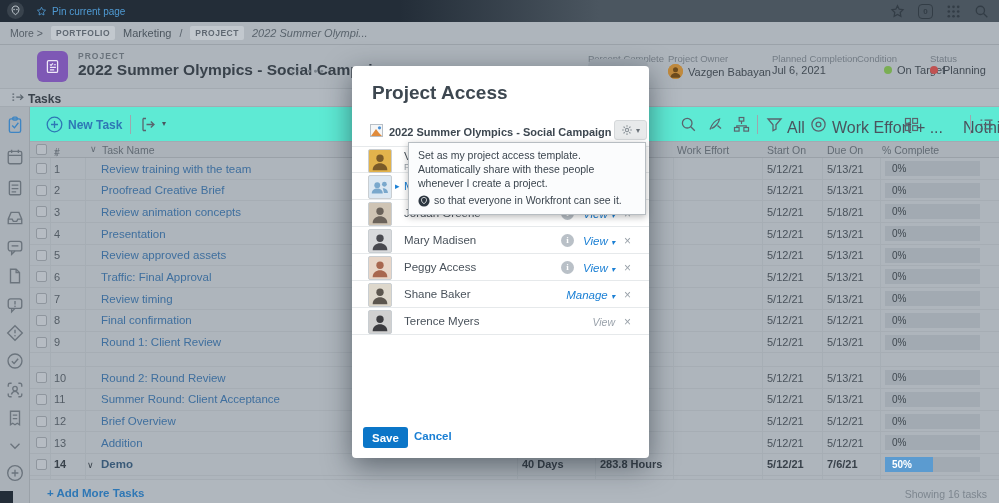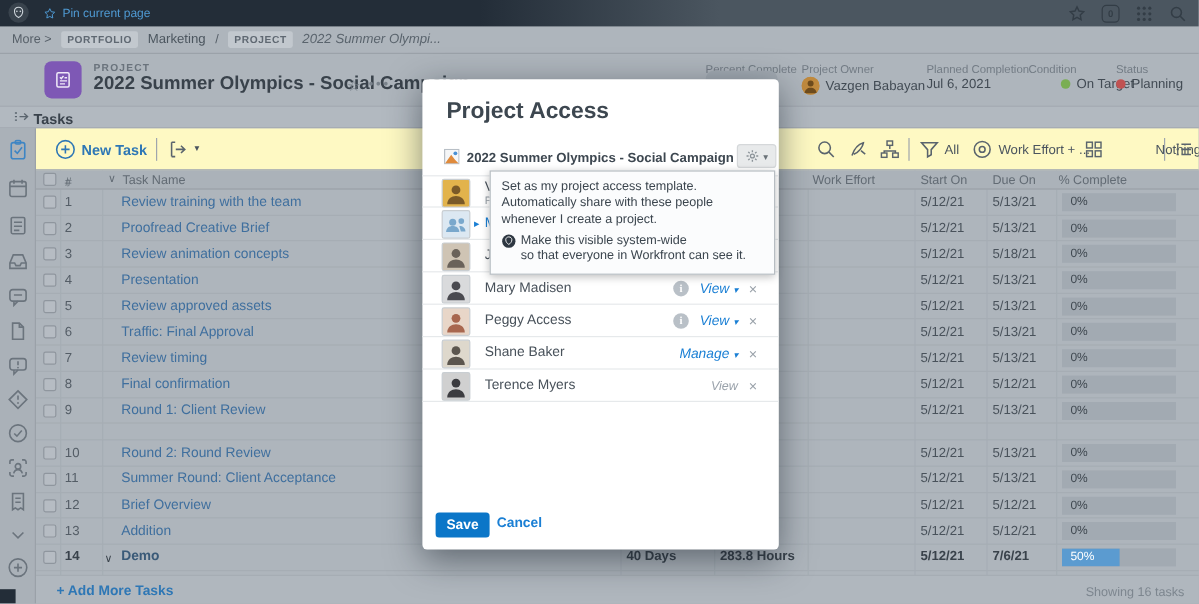--- a/index.html
+++ b/index.html
@@ -52,24 +52,24 @@
   .tasks-title { position:absolute; left:28px; top:3px; font-size:12px; font-weight:bold; color:#39424b; }
 
   
   .sidebar { position:absolute; left:0; top:107px; width:30px; height:396px; background:#aab1b8;
     border-right:1px solid #9aa1a8; z-index:4; }
   .sb-item { position:absolute; left:6px; width:18px; height:18px; color:#6b747d; cursor:pointer; }
   .sb-item.active { color:#3d85c4; }
   .dark-corner { position:absolute; left:0; top:491px; width:13px; height:12px; background:#232d38; z-index:6; }
 
   
-  .toolbar { position:absolute; left:30px; top:107px; width:969px; height:35px; background:#fef9c3;
+  .toolbar { position:absolute; left:30px; top:107px; width:969px; height:35px; background:#5eead4;
     border-bottom:1px solid #a3aab1; color:#5a646d; }
   .tb { position:absolute; top:9px; width:17px; height:17px; color:#5a646d; }
-  .tb-text { position:absolute; top:12px; font-size:11px; color:#4a545e; }
+  .tb-text { position:absolute; top:12px; font-size:16px; color:#4a545e; }
   .newtask-label { position:absolute; left:38px; top:11px; font-size:12px; font-weight:bold; color:#2e77b5; }
   .vdiv { position:absolute; top:8px; width:1px; height:19px; background:#9fa6ad; }
 
   
   .tablewrap { position:absolute; left:30px; top:142px; width:969px; height:338px; }
   .colsep { position:absolute; top:0; bottom:0; width:1px; background:#a0a7ae; opacity:.55; }
   .thead { position:absolute; left:30px; top:142px; width:969px; height:16px; background:#abb2b9;
     border-bottom:1px solid #9aa1a8; font-size:10.5px; color:#626b74; z-index:2; }
   .thead span { position:absolute; top:2px; }
   .rows { position:absolute; left:30px; top:158px; width:969px; }
@@ -81,21 +81,21 @@
   .cell { position:absolute; top:4.5px; font-size:11px; color:#49525b; white-space:nowrap; }
   .c-num { left:24px; color:#545d66; }
   .c-chev { left:57px; font-size:9px; color:#39424b; top:6px; }
   .c-name { left:71px; font-size:11.5px; color:#3f6f9e; cursor:pointer; }
   .c-dur { left:492px; } .c-hrs { left:570px; }
   .c-start { left:737px; } .c-due { left:797px; }
   .pill { position:absolute; left:855px; top:3px; width:95px; height:15px; background:#a2aab2;
     font-size:10px; color:#3f4850; line-height:15px; overflow:hidden; }
   .pill .txt { position:absolute; left:7px; top:0; z-index:1; }
   .pill .fill { position:absolute; left:0; top:0; bottom:0; background:#5b9bd0; }
-  .pill.filled .txt { color:#fff; font-weight:normal; }
+  .pill.filled .txt { color:#fff; font-weight:bold; }
   .bold-row .c-num,.bold-row .c-start,.bold-row .c-due { font-weight:bold; color:#39424b; }
   .bold-row .c-name { font-weight:bold; color:#3a5a78; }
   .bold-row .c-dur,.bold-row .c-hrs { font-weight:bold; color:#39424b; }
 
   
   .pagefooter { position:absolute; left:30px; top:480px; width:969px; height:23px; background:#b0b7be; }
   .addmore { position:absolute; left:17px; top:7px; font-size:11.5px; font-weight:bold; color:#2e77b5; cursor:pointer; }
   .showing { position:absolute; right:12px; top:8px; font-size:10.5px; color:#7d868f; }
 
   
@@ -679,21 +679,20 @@
 
   <div class="m-tooltip">
     <div>Set as my project access template.</div>
     <div>Automatically share with these people whenever I create a project.</div>
     <div class="m-tt2">
       <svg class="tt-shield" viewBox="0 0 16 16">
           <circle cx="8" cy="8" r="7.4" fill="#2d3741"></circle>
           <path d="M8 3.2c-2 0-3.4 1.4-3.4 3.2 0 2.4 1.8 4.3 3.4 5.2 1.6-.9 3.4-2.8 3.4-5.2 0-1.8-1.4-3.2-3.4-3.2z" fill="none" stroke="#fff" stroke-width="1"></path>
         </svg>
       <div>
-        <div>Make this visible system-wide</div>
         <div>so that everyone in Workfront can see it.</div>
       </div>
     </div>
   </div>
 
 
   <button class="save-btn">Save</button>
   <span class="cancel-lnk">Cancel</span>
 </div>
 

